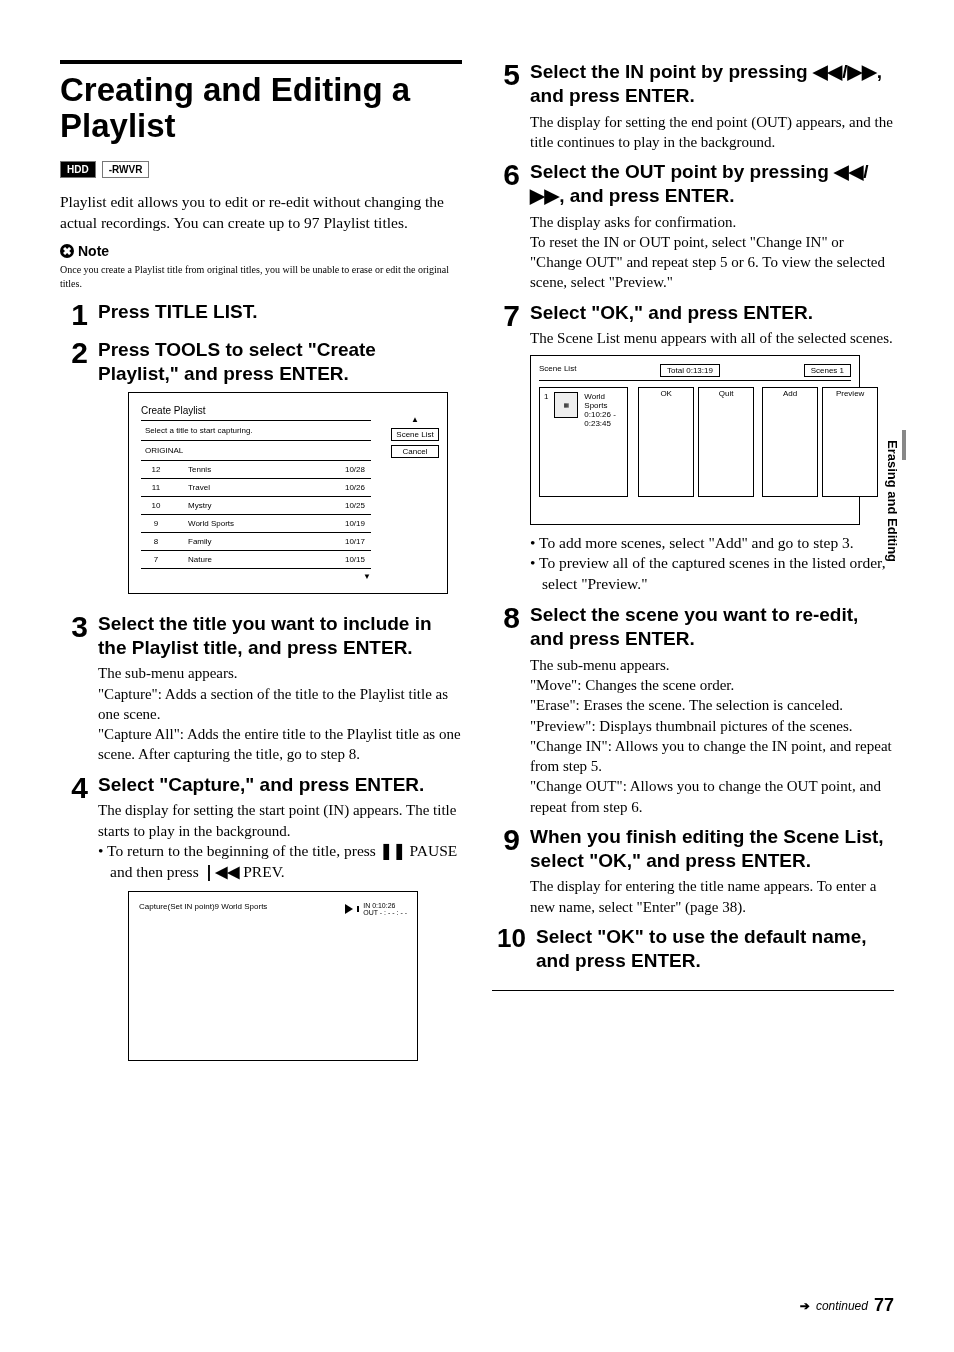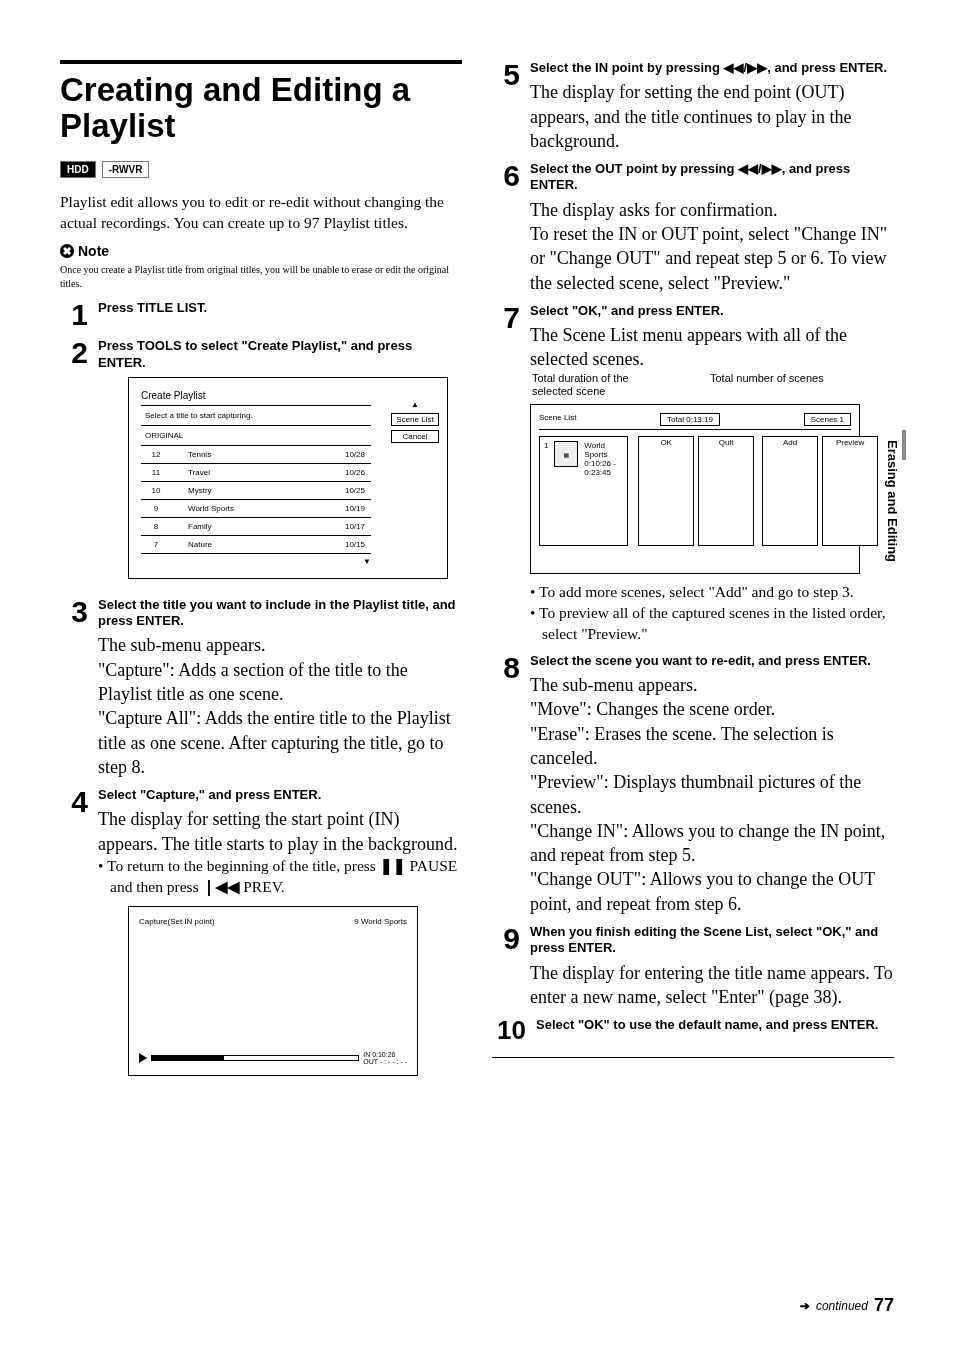--- a/index.html
+++ b/index.html
@@ -70,26 +70,26 @@
     font-size: 30px;
     line-height: 1;
     min-width: 28px;
     text-align: right;
   }
   .stepnum.ten { min-width: 34px; font-size:26px; }
   .stepcontent { flex: 1; }
   .stephead {
     font-family: Arial, Helvetica, sans-serif;
     font-weight: bold;
-    font-size: 13px;
+    font-size: 19px;
     line-height: 1.25;
     margin-bottom: 4px;
   }
   .stepdesc {
-    font-size: 18px;
+    font-size: 15px;
     line-height: 1.35;
   }
   .bullet {
     font-size: 15.5px;
     line-height: 1.35;
     padding-left: 12px;
     text-indent: -12px;
   }
   .bullet::before { content: "• "; }
 
@@ -115,21 +115,21 @@
 
   .uibox2 {
     border: 1px solid #000;
     font-family: Arial, Helvetica, sans-serif;
     font-size: 8px;
     padding: 10px;
     margin: 8px 0 10px 30px;
     width: 290px;
     height: 170px;
     position: relative;
-    display:flex; flex-direction:column; justify-content:space-between;
+    display:flex; flex-direction:row; justify-content:space-between;
   }
   .ui2-top { display:flex; justify-content:space-between; }
   .ui2-bar { display:flex; align-items:center; gap:4px; }
   .ui2-track { flex:1; height:6px; border:1px solid #000; position:relative; background:#fff; }
   .ui2-fill { position:absolute; left:0; top:0; bottom:0; width:35%; background:#000; }
   .play-tri { width:0; height:0; border-left:8px solid #000; border-top:5px solid transparent; border-bottom:5px solid transparent; }
 
   .uibox3 {
     border: 1px solid #000;
     font-family: Arial, Helvetica, sans-serif;
@@ -343,24 +343,20 @@
           <div class="stepdesc">To reset the IN or OUT point, select "Change IN" or "Change OUT" and repeat step 5 or 6. To view the selected scene, select "Preview."</div>
         </div>
       </li>
 
       <li>
         <div class="stepnum">7</div>
         <div class="stepcontent">
           <div class="stephead">Select "OK," and press ENTER.</div>
           <div class="stepdesc">The Scene List menu appears with all of the selected scenes.</div>
 
-          <div class="ann-row">
-            <div class="label-ann" style="width:120px;">Total duration of the selected scene</div>
-            <div class="label-ann" style="margin-left:40px;">Total number of scenes</div>
-          </div>
 
           <div class="uibox3">
             <div class="ui3-head">
               <span>Scene List</span>
               <span class="ui3-headbox">Total 0:13:19</span>
               <span class="ui3-headbox">Scenes 1</span>
             </div>
             <div class="ui3-body">
               <div class="ui3-left">
                 <div class="thumb">

